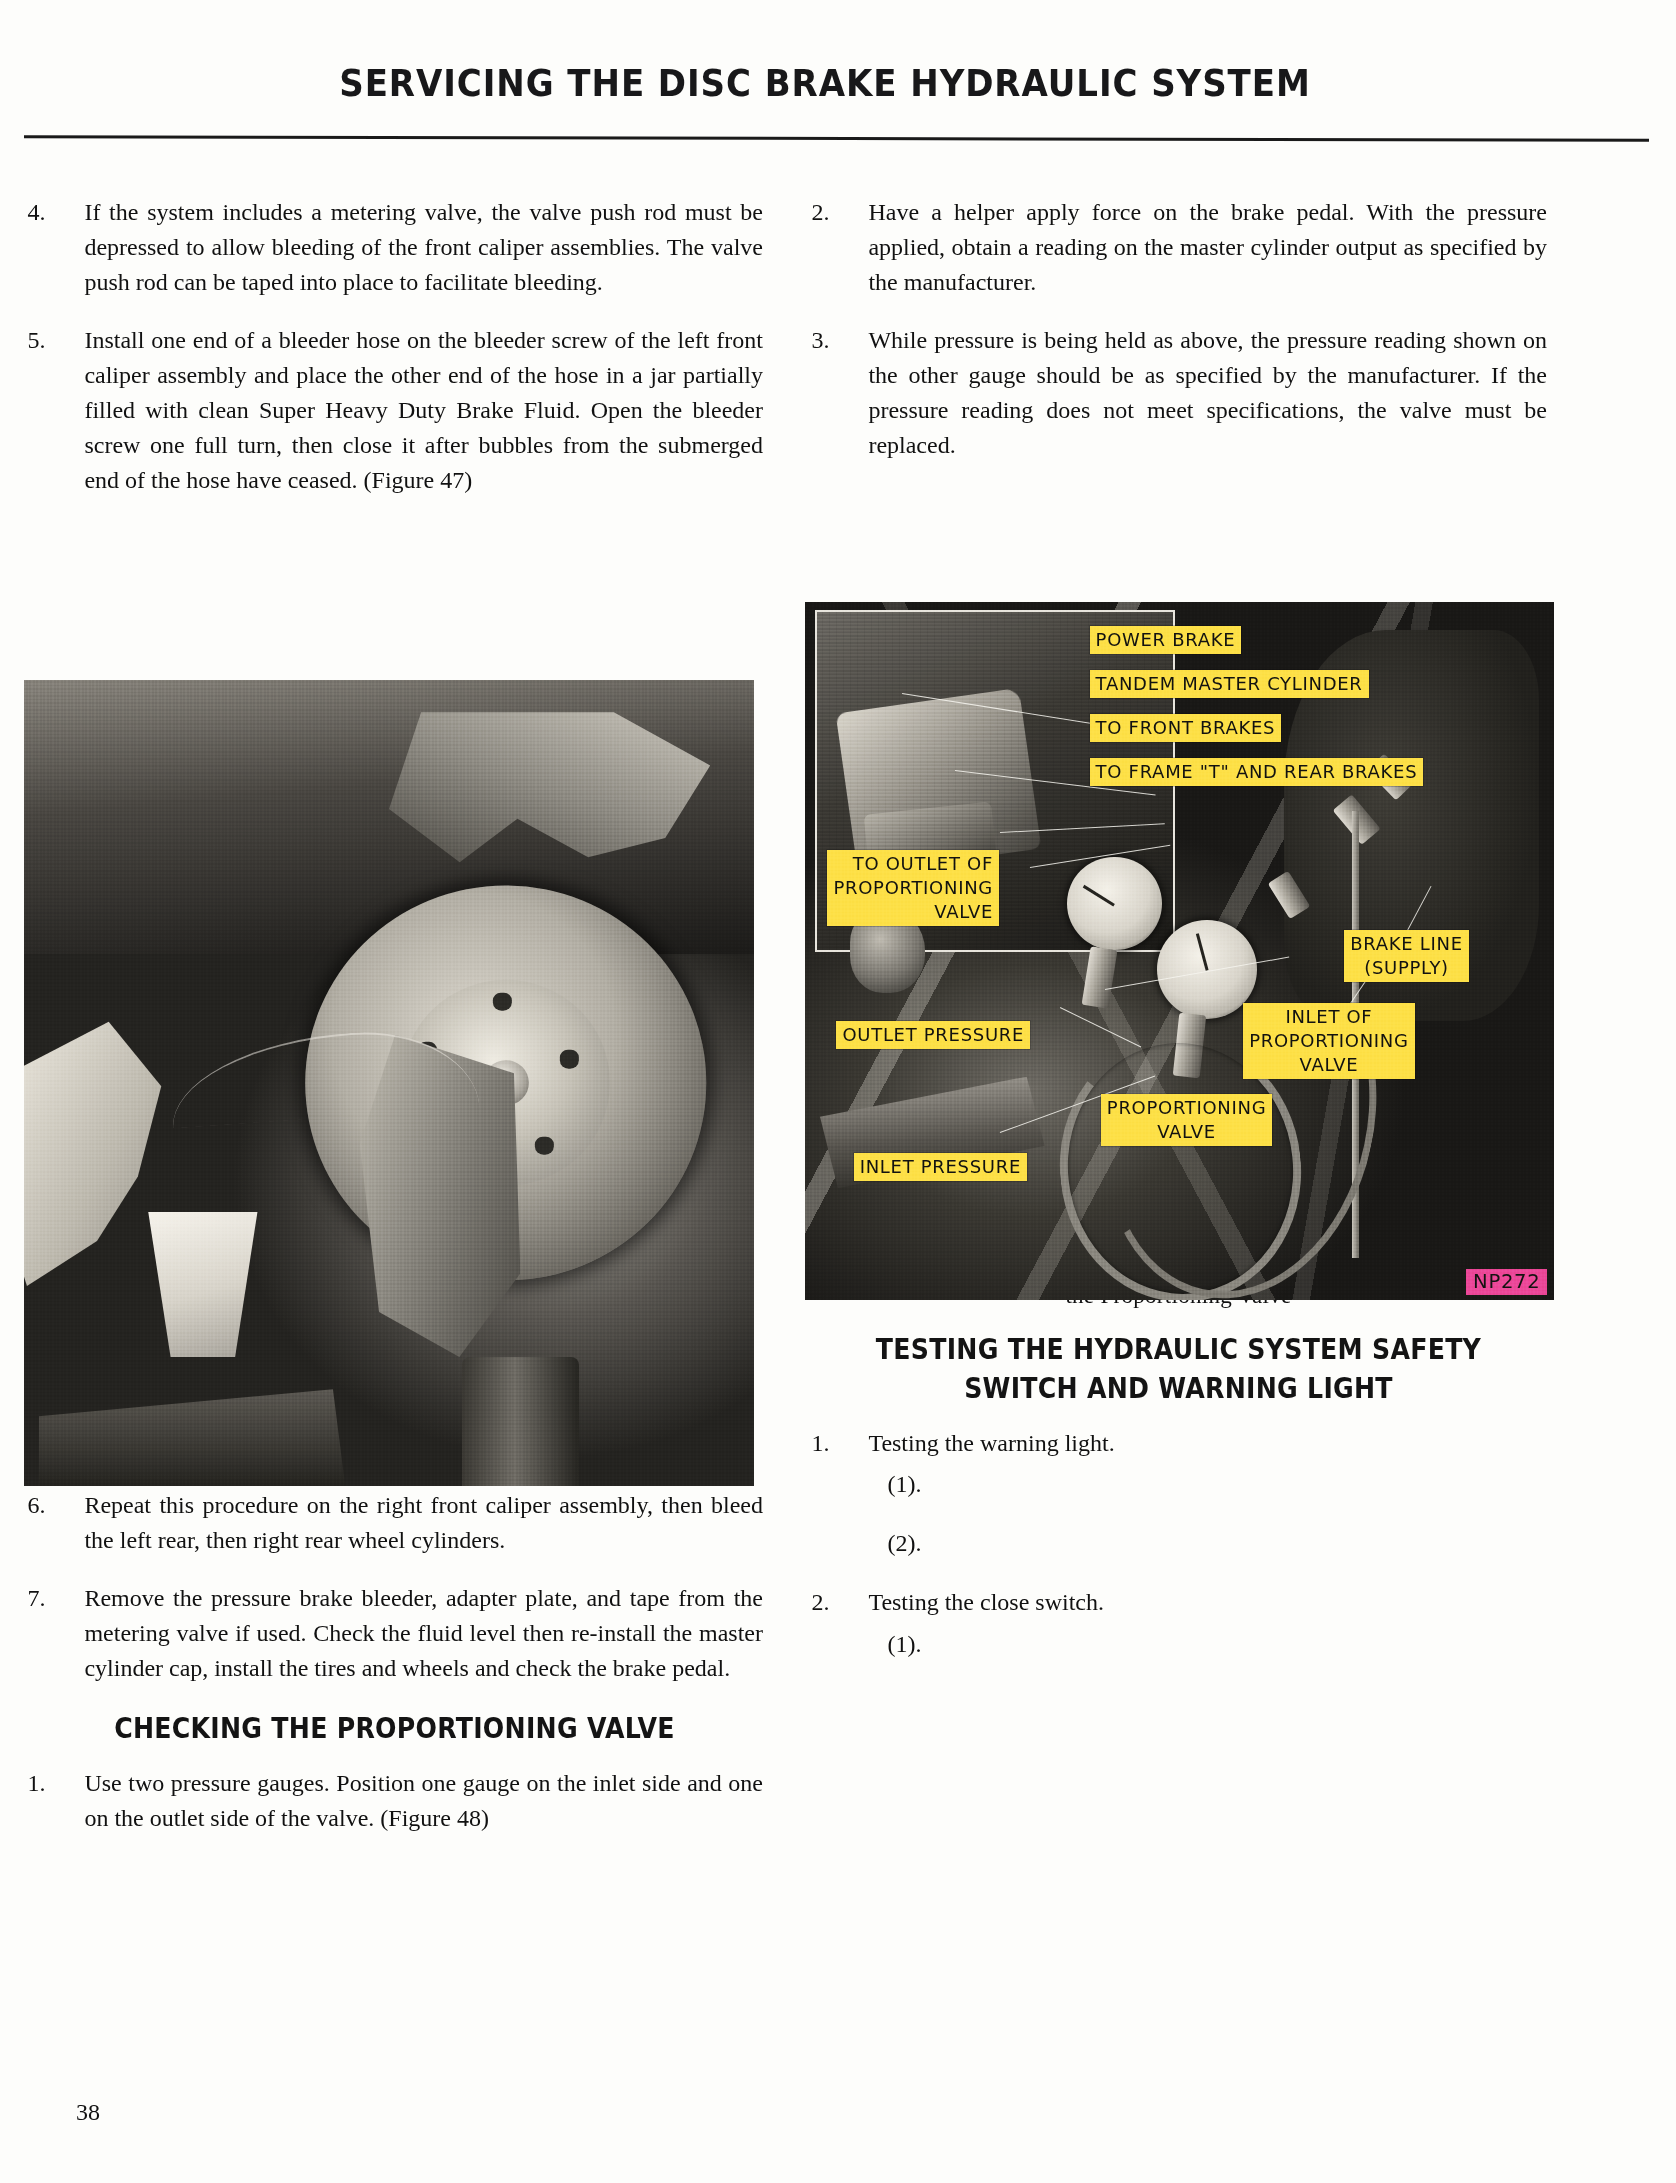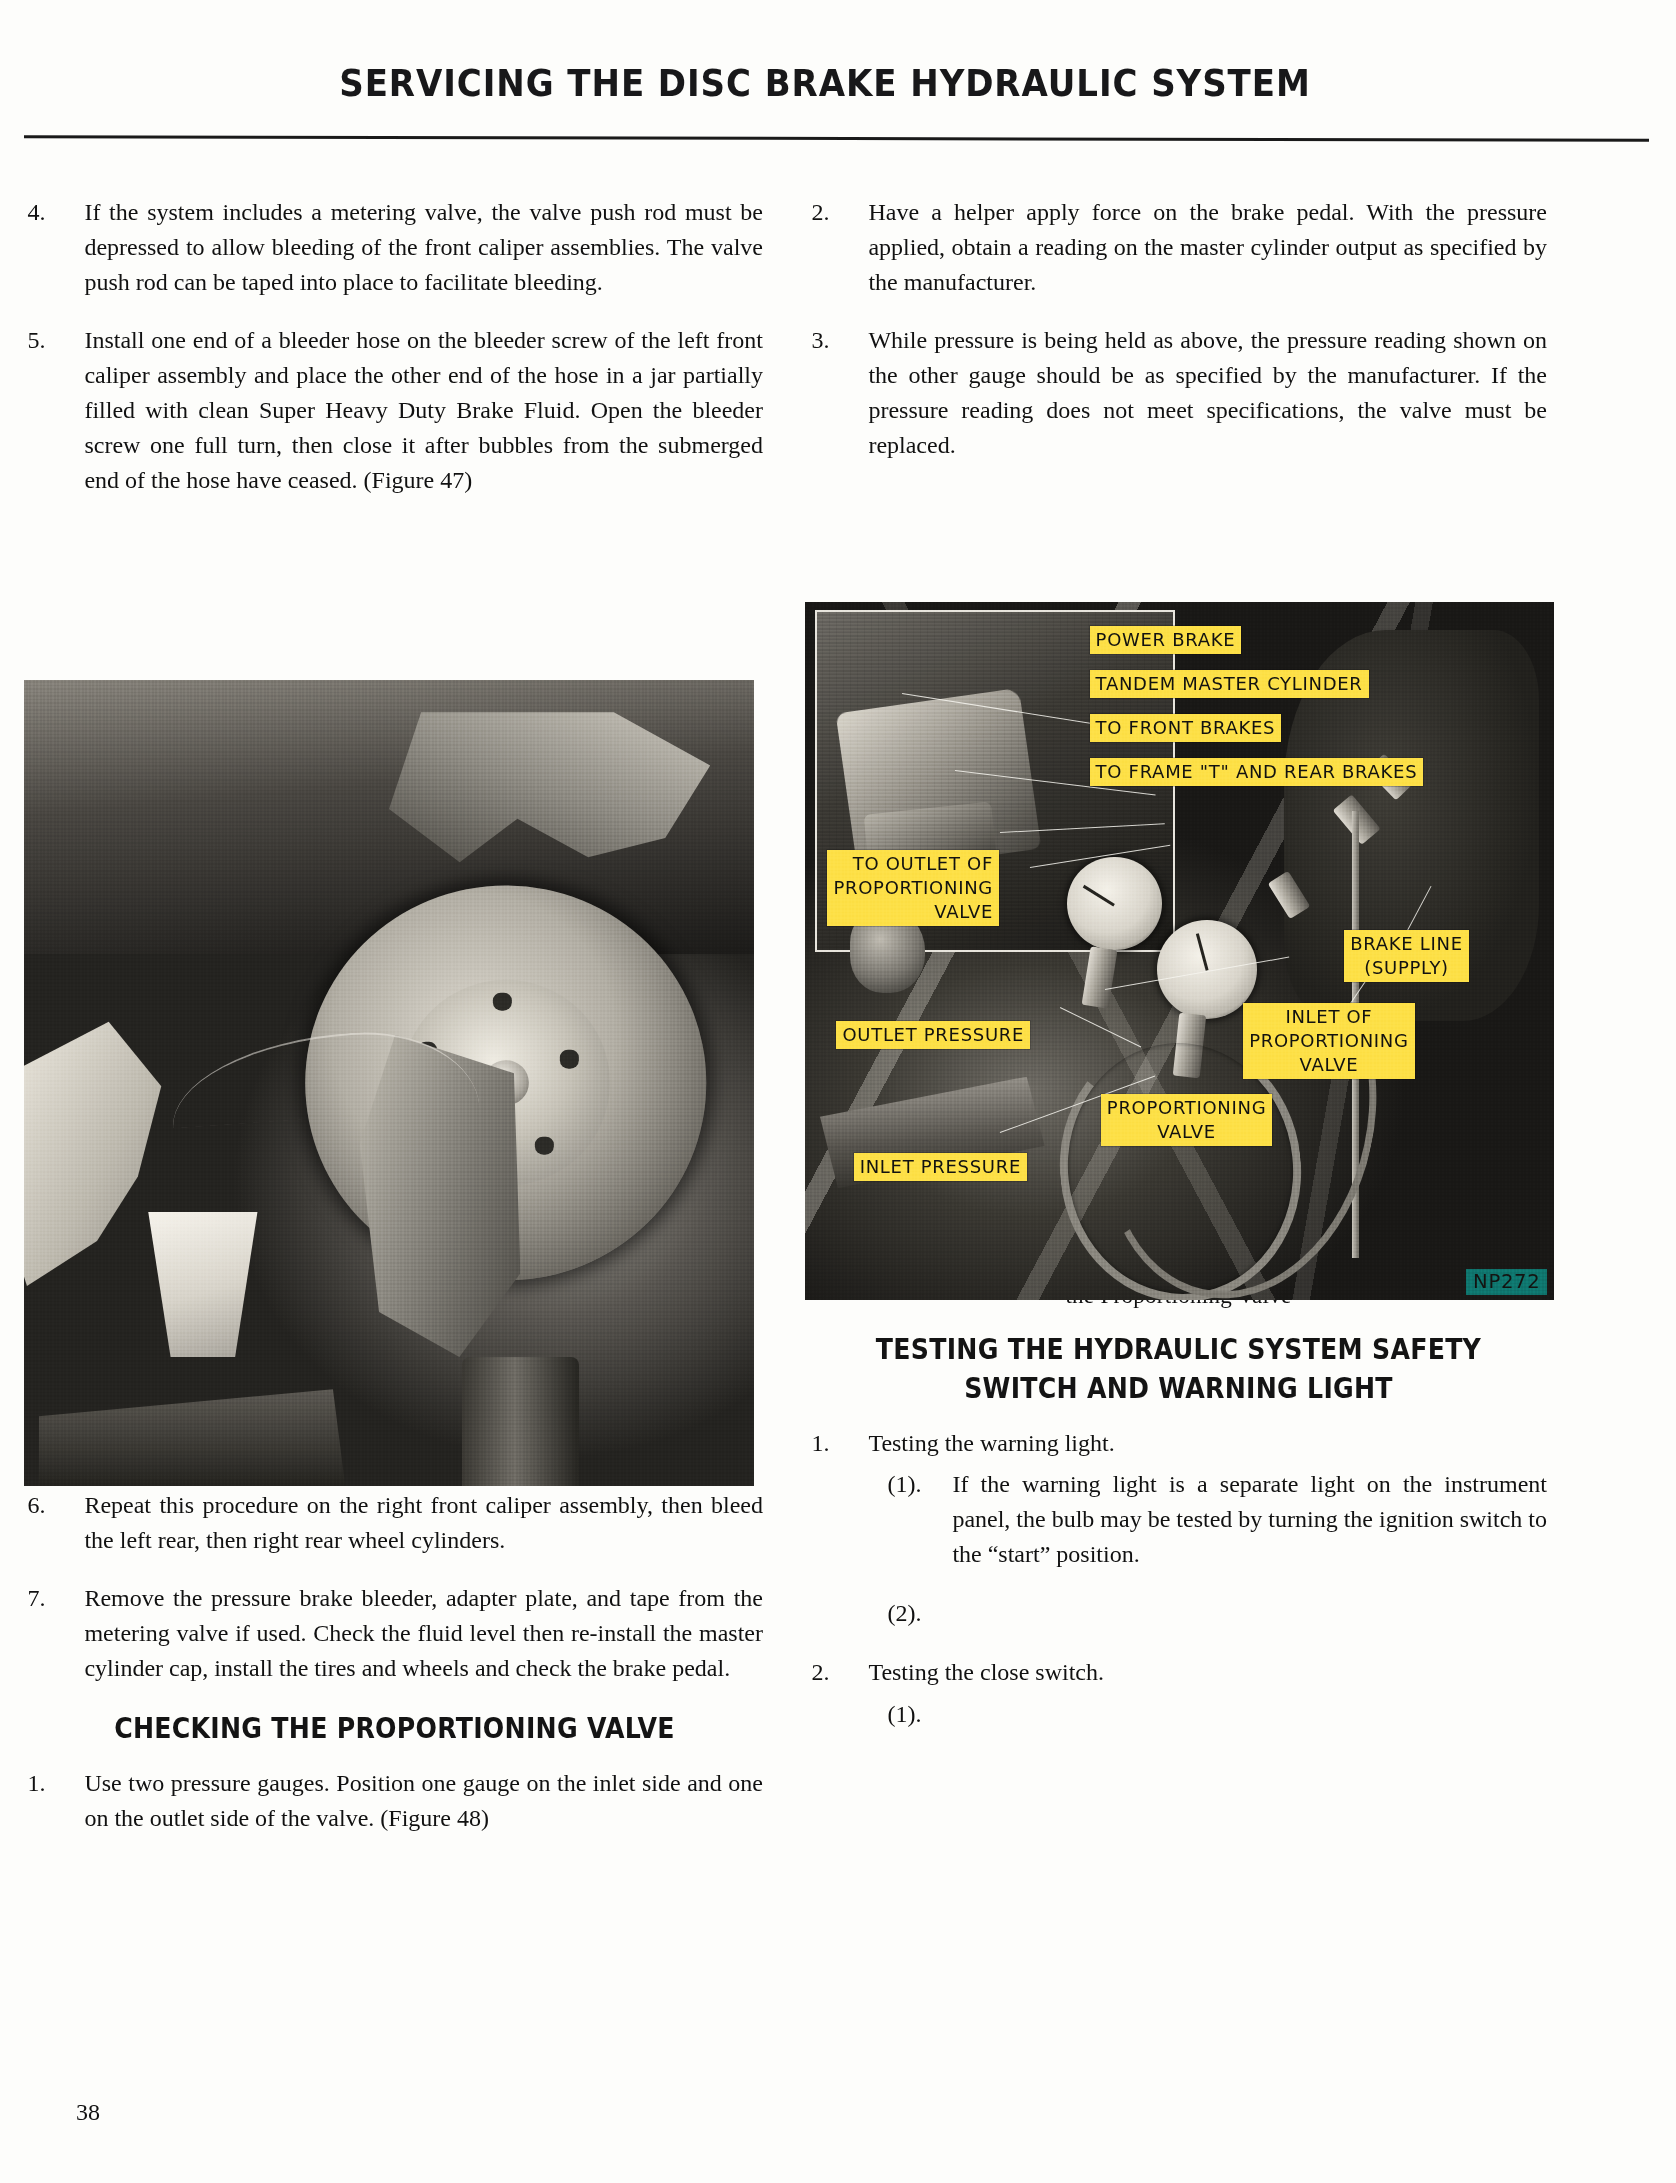--- a/index.html
+++ b/index.html
@@ -321,21 +321,21 @@
     padding: 2px 6px;
     white-space: pre;
     box-shadow: 0 0 0 0.7px rgba(0,0,0,.25);
   }
   .callout.r { text-align: right; }
   .callout.c { text-align: center; }
   .callout.l { text-align: left; }
   .code-badge {
     position: absolute;
     right: 6.8px; bottom: 5.4px;
-    background: #0f766e;
+    background: #ec4899;
     color: #131311;
     font-family: "DejaVu Sans", "Liberation Sans", sans-serif;
     font-size: 19.6px;
     letter-spacing: 0.7px;
     padding: 1.4px 6.8px;
   }
   .leader {
     position: absolute;
     background: rgba(246,244,238,.85);
     height: 1.4px;
@@ -427,21 +427,20 @@
       <div>SWITCH AND WARNING LIGHT</div>
     </div>
 
     <div class="item tight">
       <span class="num">1.</span>
       <span class="body">Testing the warning light.</span>
     </div>
 
     <div class="item sub">
       <span class="num">(1).</span>
-      <span class="body">If the warning light is a separate light on the instrument panel, the bulb may be tested by turning the ignition switch to the “start” position.</span>
     </div>
 
     <div class="item sub">
       <span class="num">(2).</span>
     </div>
 
     <div class="item tight">
       <span class="num">2.</span>
       <span class="body">Testing the close switch.</span>
     </div>

